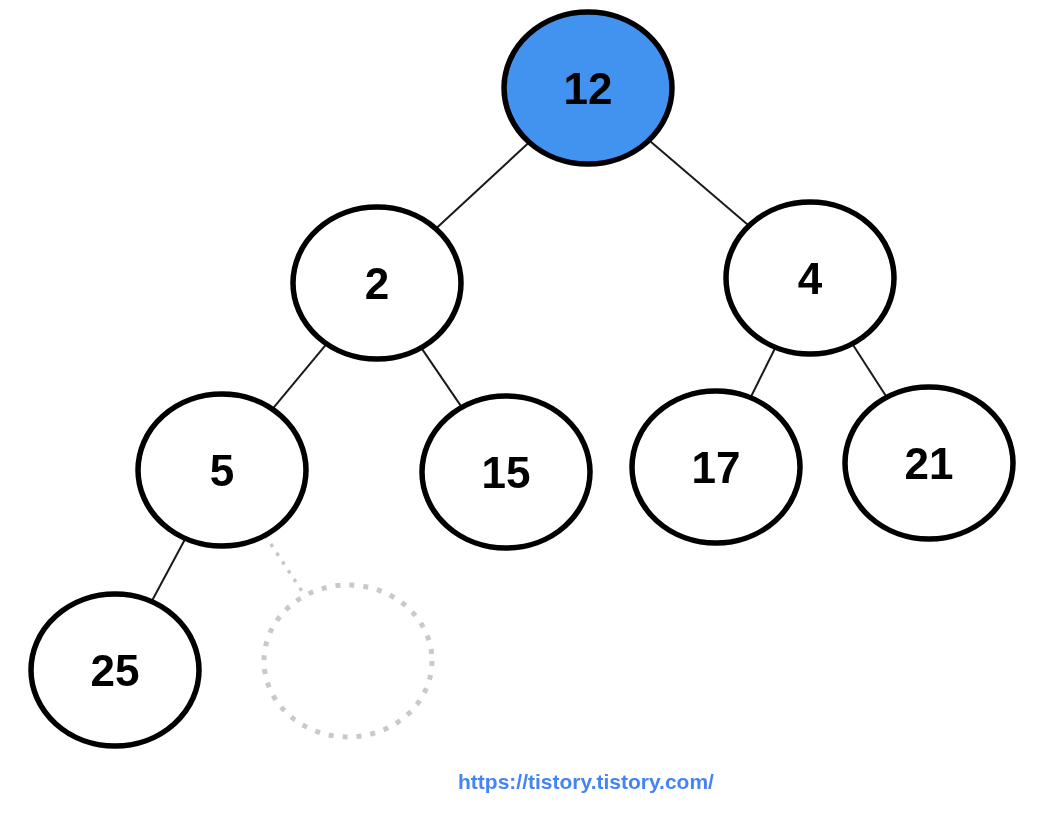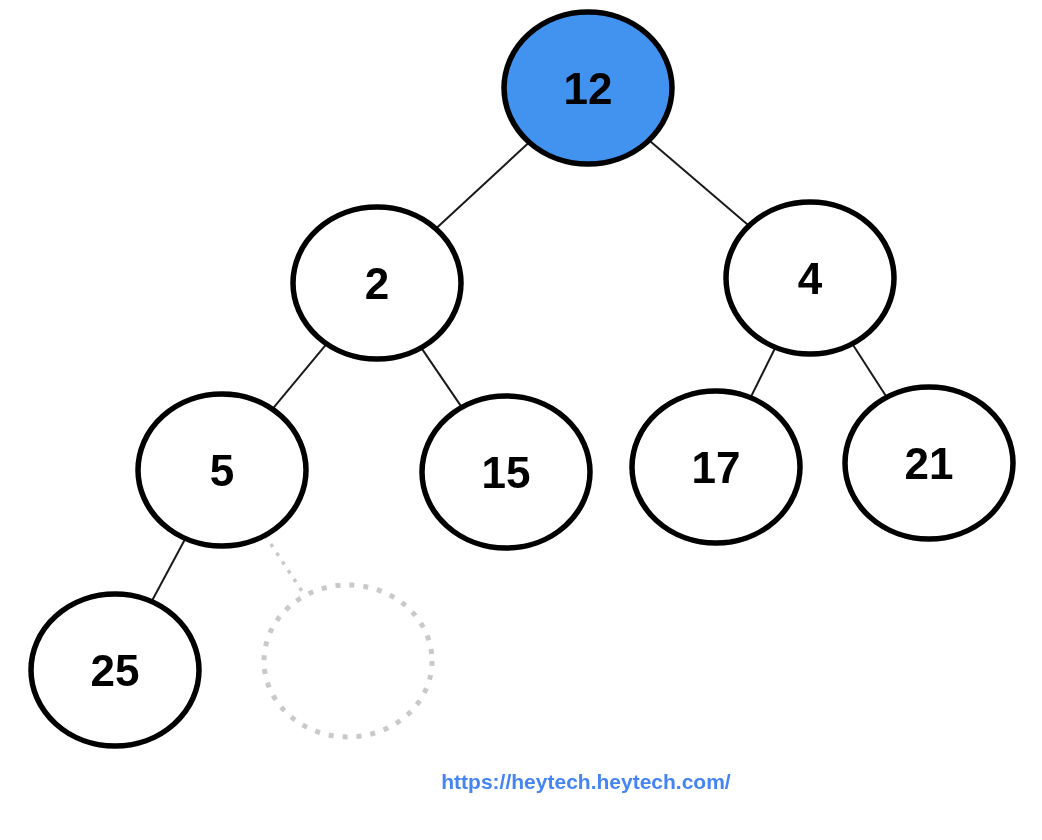--- a/index.html
+++ b/index.html
@@ -65,14 +65,14 @@
       <ellipse cx="506" cy="472" rx="84" ry="76" fill="#ffffff" stroke="#000000" stroke-width="5.5"></ellipse>
       <text x="506" y="472" dy="16">15</text>
       <ellipse cx="716" cy="467" rx="84" ry="76" fill="#ffffff" stroke="#000000" stroke-width="5.5"></ellipse>
       <text x="716" y="467" dy="16">17</text>
       <ellipse cx="929" cy="463" rx="84" ry="76" fill="#ffffff" stroke="#000000" stroke-width="5.5"></ellipse>
       <text x="929" y="463" dy="16">21</text>
       <ellipse cx="115" cy="670" rx="84" ry="76" fill="#ffffff" stroke="#000000" stroke-width="5.5"></ellipse>
       <text x="115" y="670" dy="16">25</text>
       <ellipse cx="348" cy="661" rx="84" ry="76" fill="none" stroke="#c9c9c9" stroke-width="5" stroke-dasharray="5 9" stroke-linecap="butt"></ellipse>
     </svg>
-  <div class="watermark" style="color: rgb(69, 132, 244);">https://heytech.heytech.com/</div>
+  <div class="watermark" style="color: rgb(69, 132, 244);">https://tistory.tistory.com/</div>
 </div>
 
 </body></html>

